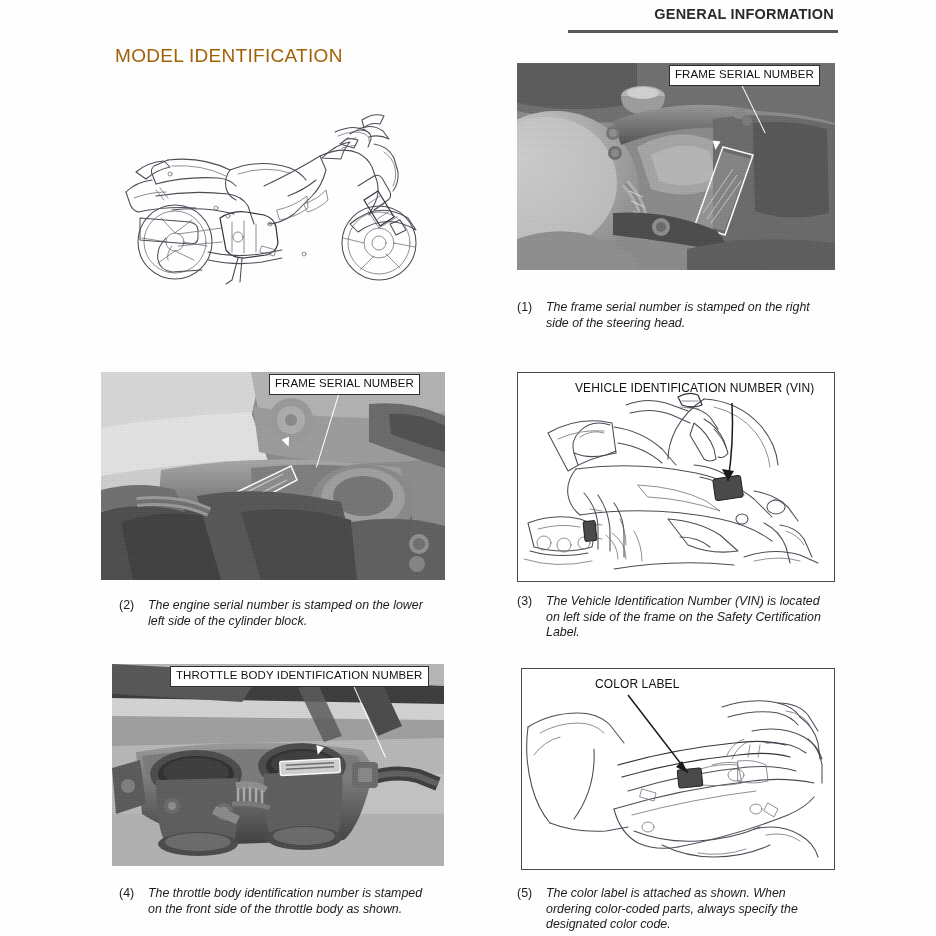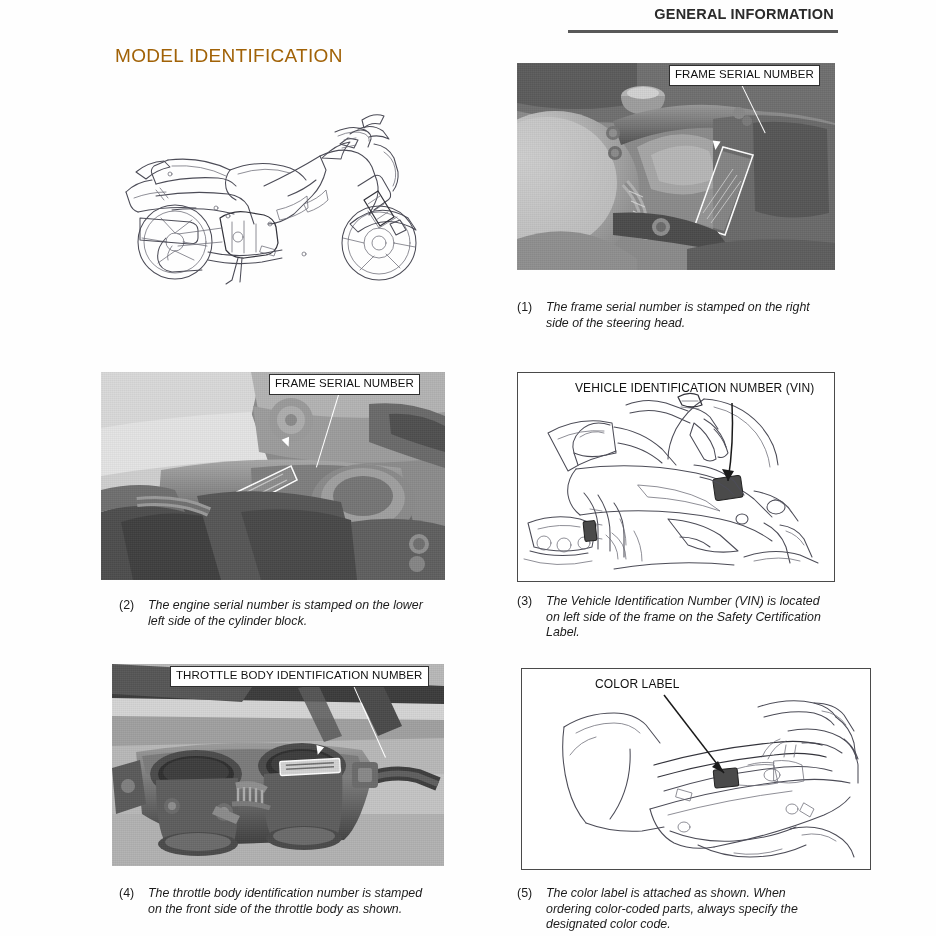--- a/index.html
+++ b/index.html
@@ -559,21 +559,21 @@
       <div class="callout" style="left:58px; top:2px;">THROTTLE BODY IDENTIFICATION NUMBER</div>
     </div>
   </div>
 
   <div class="caption" style="left:119px; top:886px; width:318px;">
     <span class="num">(4)</span>
     <span class="txt">The throttle body identification number is stamped on the front side of the throttle body as shown.</span>
   </div>
 
   <div class="fig" style="left:521px; top:668px;">
-    <div class="fig-media lineart" style="width:312px;height:200px;padding-left:36px;">
+    <div class="fig-media lineart" style="width:312px;height:200px;">
       <svg width="312" height="200" viewBox="0 0 312 200">
 
         <path class="ln" d="M6 58 q22 -14 50 -14 q20 0 32 12 l14 18"></path>
         <path class="ln" d="M6 58 q-4 30 4 60 q6 22 18 36"></path>
         <path class="ln-thin" d="M18 64 q18 -10 38 -10 q16 0 26 10"></path>
         <path class="ln-thin" d="M12 86 q10 -14 26 -18"></path>
         <path class="ln" d="M28 154 q26 10 56 8 l22 -4"></path>
         <path class="ln" d="M52 150 q22 -30 20 -70"></path>
 
         <path class="ln-dark" d="M96 96 q56 -16 116 -22 q30 -4 52 2"></path>

